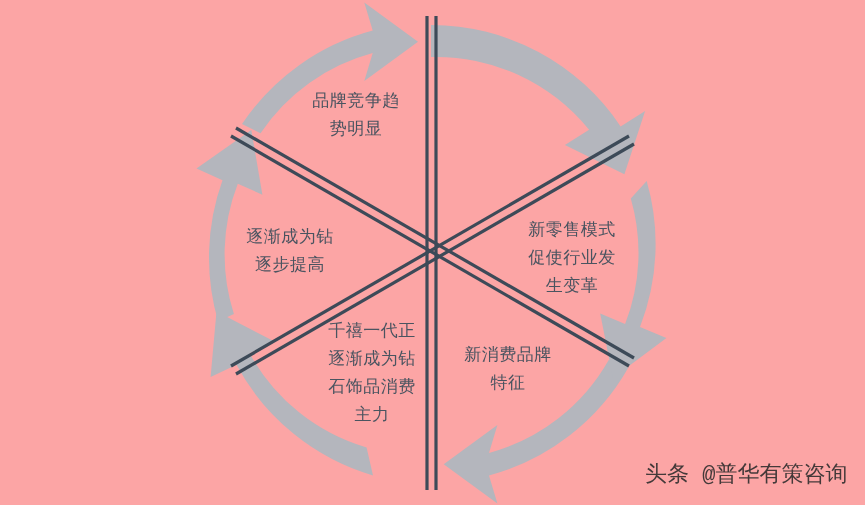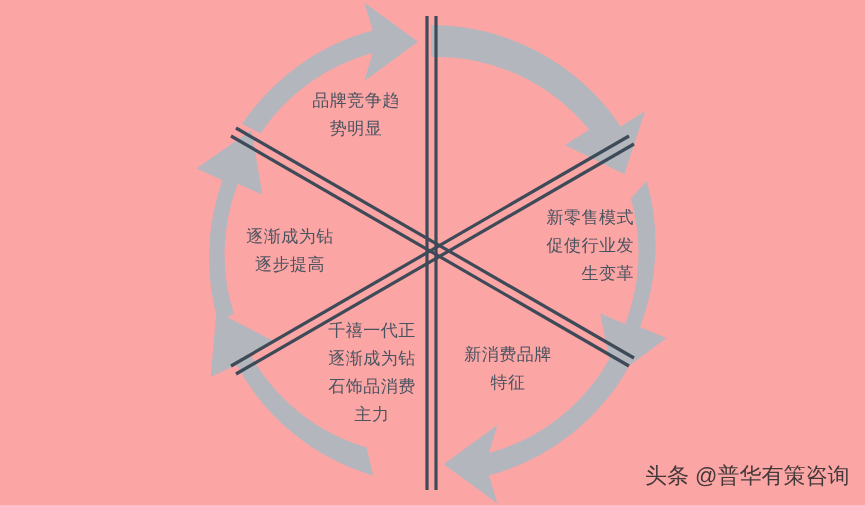--- a/index.html
+++ b/index.html
@@ -39,34 +39,34 @@
     letter-spacing: 0.5px;
     font-family: "DejaVu Sans", "Liberation Sans", sans-serif;
   }
   
   #label-top-right { left: 448px; top: 86px; width: 124px; }
   
   #label-top-left  { left: 294px; top: 86px; width: 124px; }
   
   #label-left      { left: 228px; top: 222px; width: 124px; }
   
-  #label-right     { left: 510px; top: 203px; width: 124px; text-align: right; }
+  #label-right     { left: 510px; top: 215px; width: 124px; }
   
   #label-bottom-left  { left: 310px; top: 316px; width: 124px; }
   
   #label-bottom-right { left: 446px; top: 340px; width: 124px; }
 
   #watermark {
     position: absolute;
     left: 645px;
     top: 461px;
     font-size: 22px;
     line-height: 30px;
     color: #2b2b2b;
-    font-family: Liberation Sans, sans-serif;
+    font-family: Liberation Mono, monospace;
     white-space: nowrap;
     opacity: 0.88;
   }
 </style>
 </head>
 <body>
 
 <div id="canvas">
 
   <svg id="diagram-svg" viewBox="0 0 865 505" xmlns="http://www.w3.org/2000/svg">

